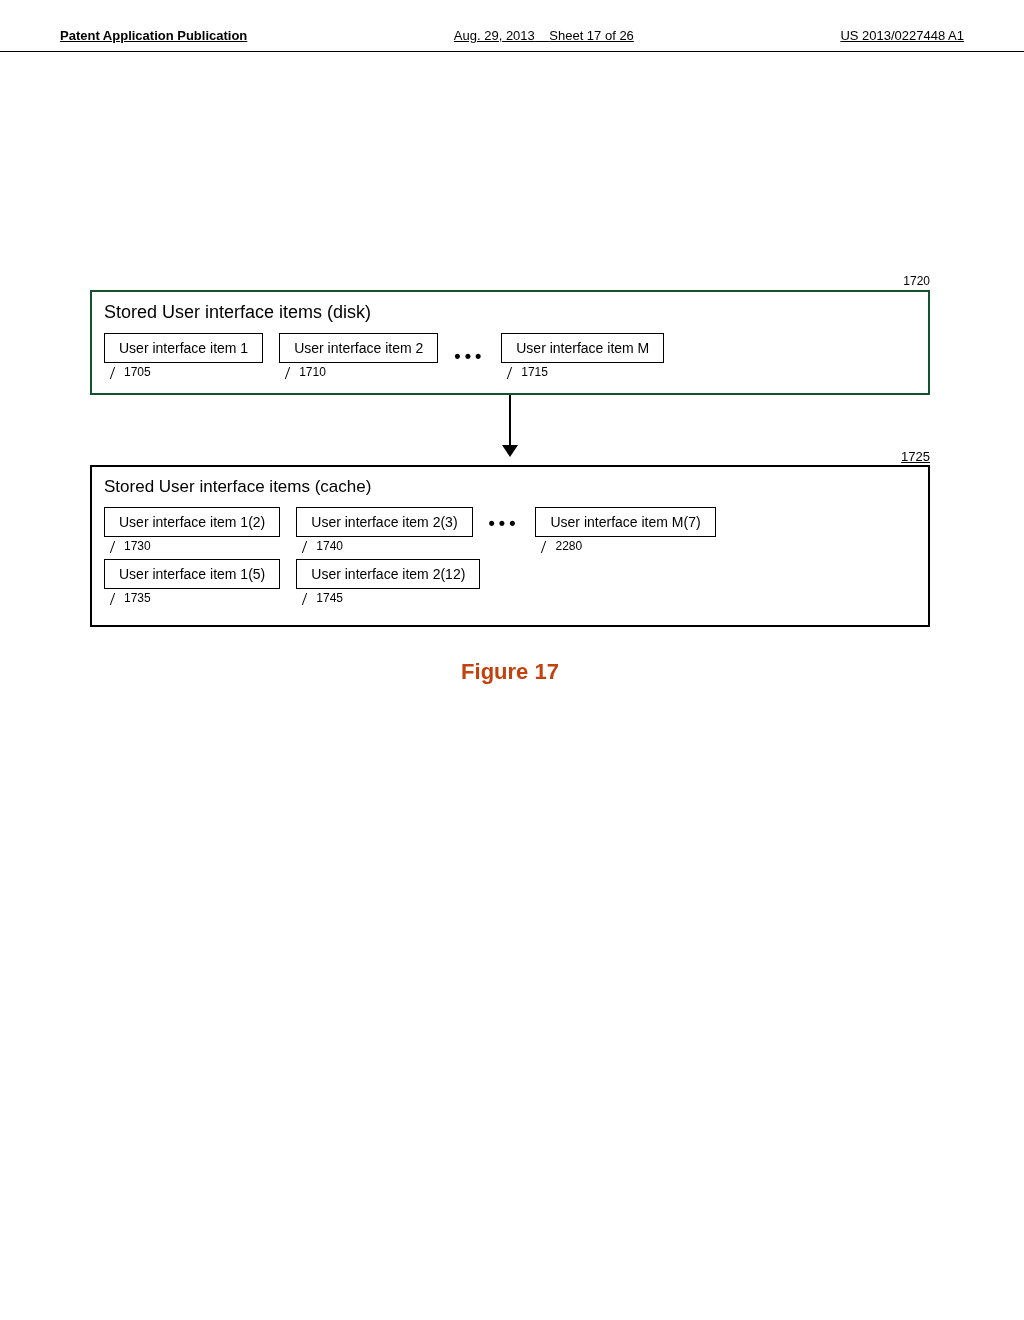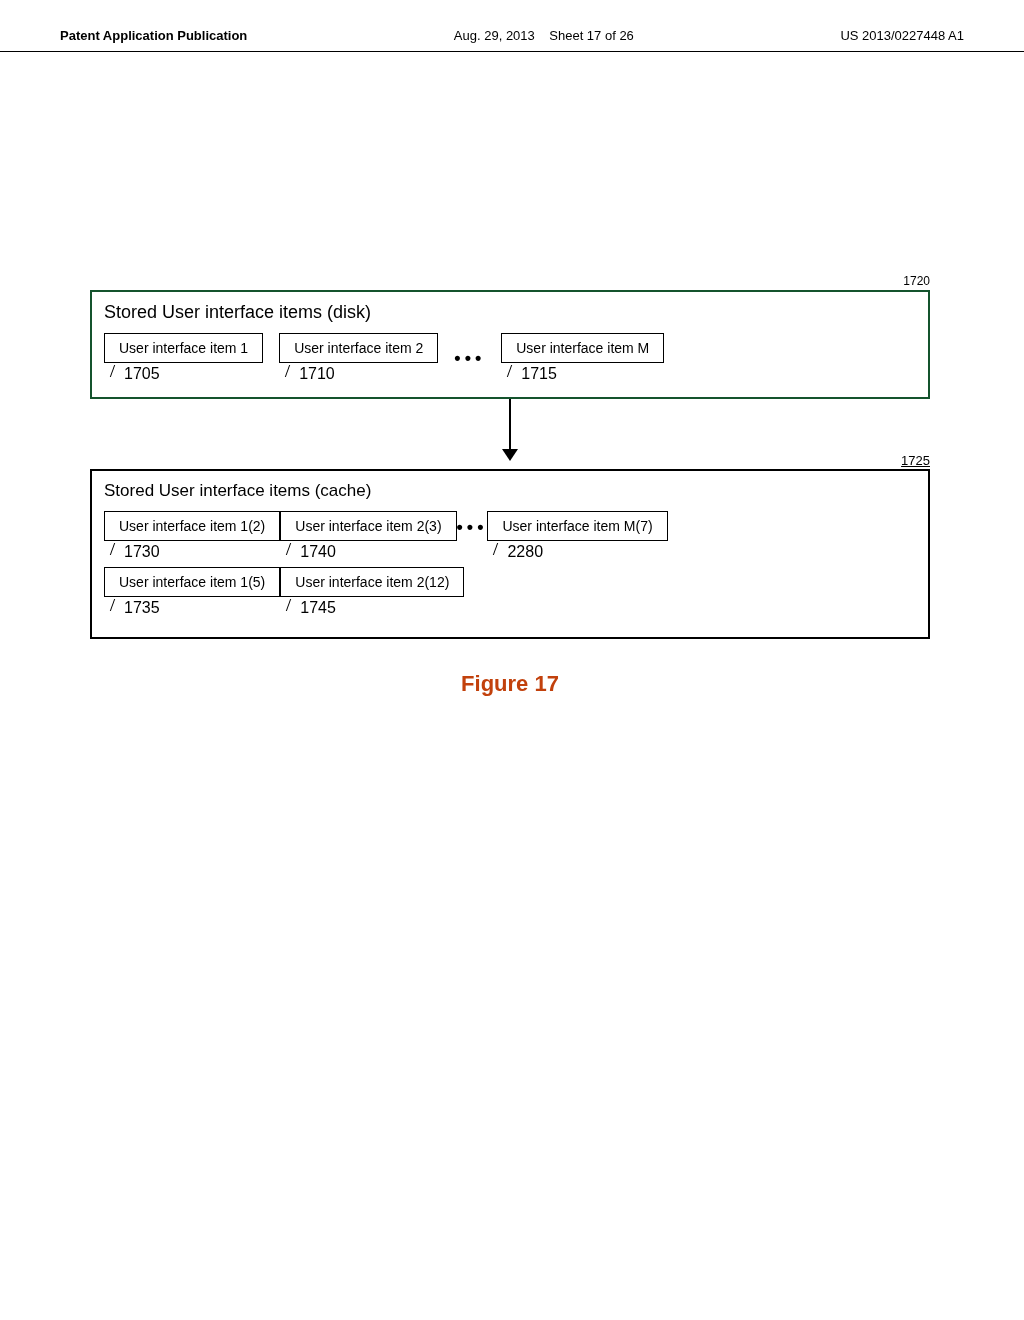--- a/index.html
+++ b/index.html
@@ -17,20 +17,21 @@
       overflow: hidden;
     }
 
     .header {
       display: flex;
       justify-content: space-between;
       align-items: flex-start;
       padding: 28px 60px 0 60px;
       border-bottom: 1px solid #000;
       padding-bottom: 8px;
+      text-decoration: underline;
     }
 
     .header-left {
       font-size: 13px;
       font-weight: bold;
       color: #000;
     }
 
     .header-center {
       font-size: 13px;
@@ -130,21 +131,21 @@
     .cache-box-title {
       font-size: 17px;
       font-weight: normal;
       color: #000;
       margin-bottom: 10px;
     }
 
     .cache-row {
       display: flex;
       align-items: flex-start;
-      gap: 0;
+      gap: 16px;
       margin-bottom: 6px;
     }
 
     
     .figure-caption {
       text-align: center;
       font-size: 22px;
       font-weight: bold;
       color: #c2410c;
       margin-top: 32px;
@@ -152,22 +153,22 @@
 
     
     .item-with-ref {
       display: flex;
       flex-direction: column;
       align-items: flex-start;
     }
 
     .item-ref-line {
       display: flex;
-      align-items: flex-start;
-      font-size: 16px;
+      align-items: flex-end;
+      font-size: 12px;
       color: #000;
       margin-top: 2px;
       margin-left: 8px;
     }
 
     .ref-slash {
       display: inline-block;
       width: 10px;
       height: 12px;
       border-left: 1.5px solid #000;

